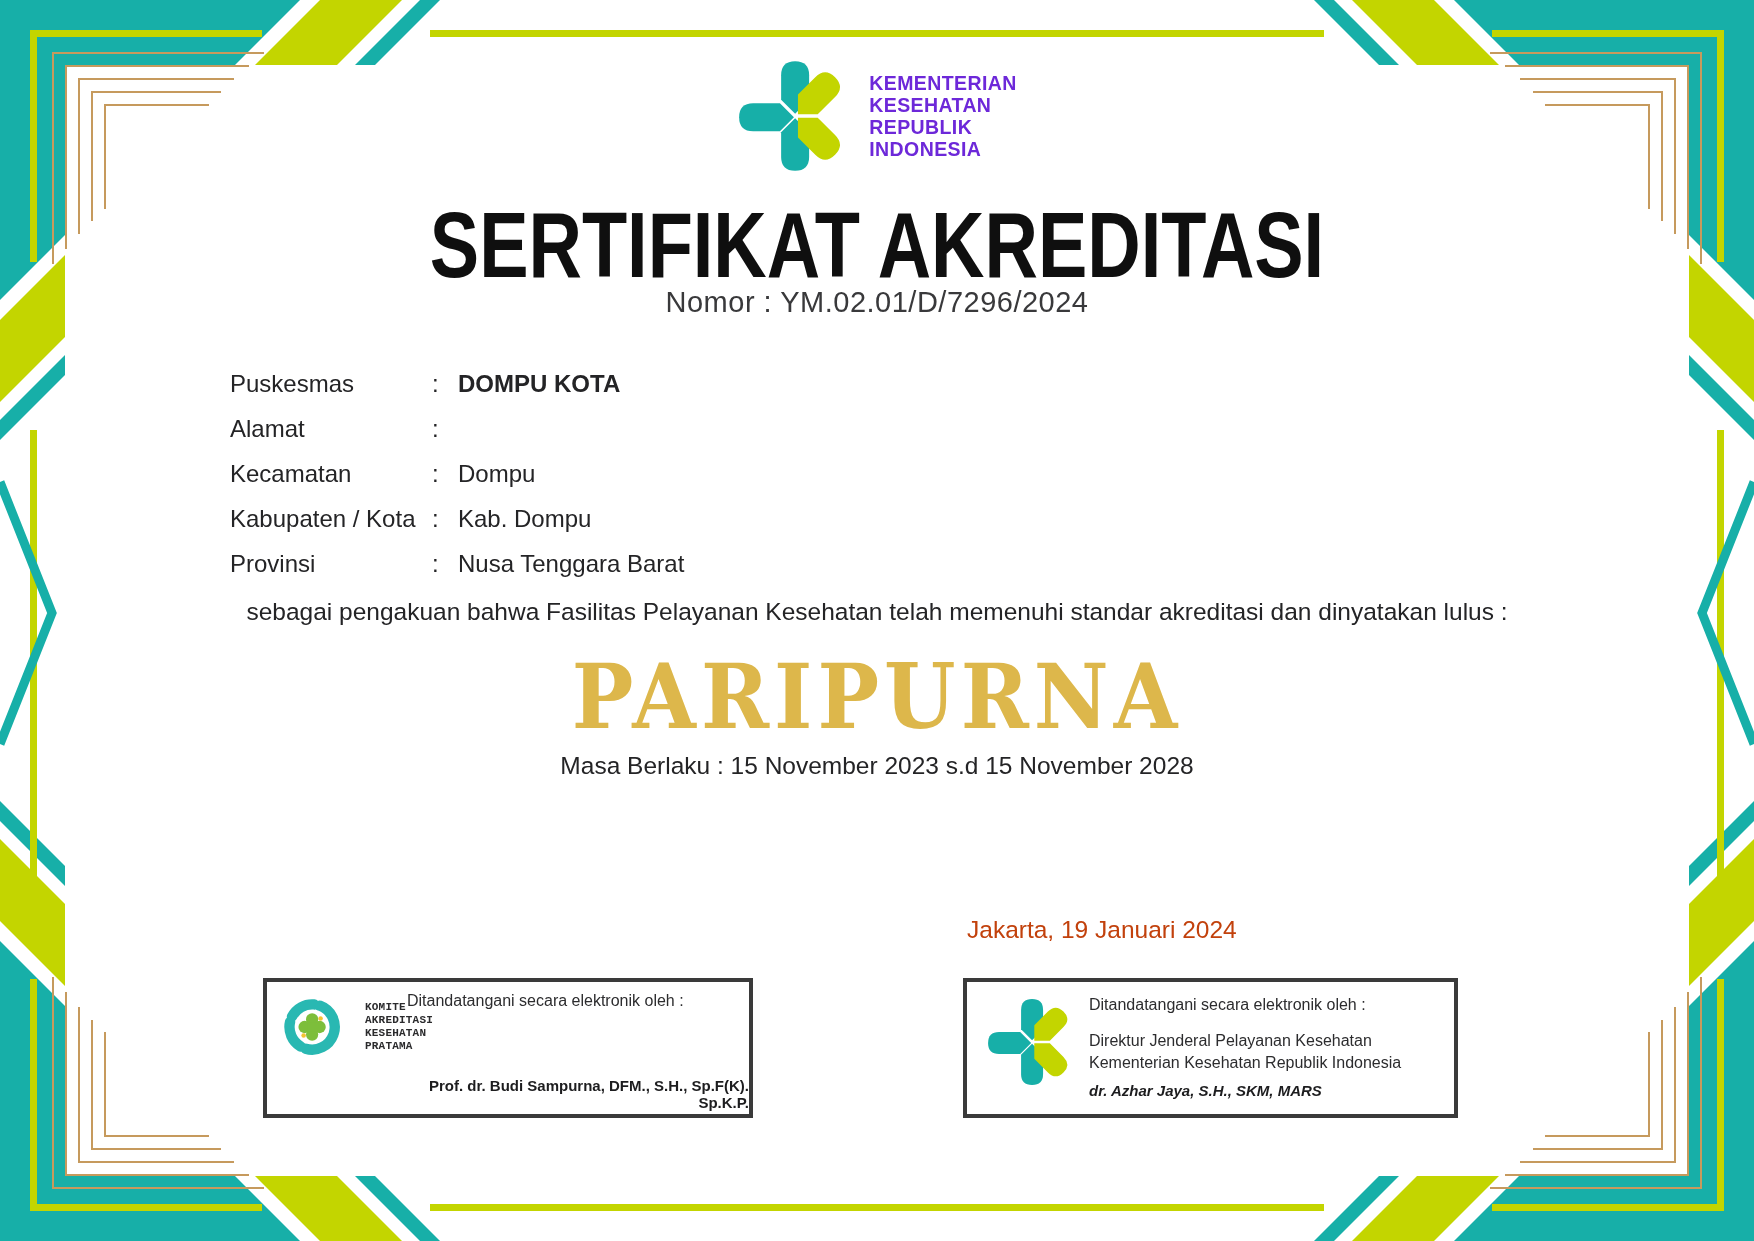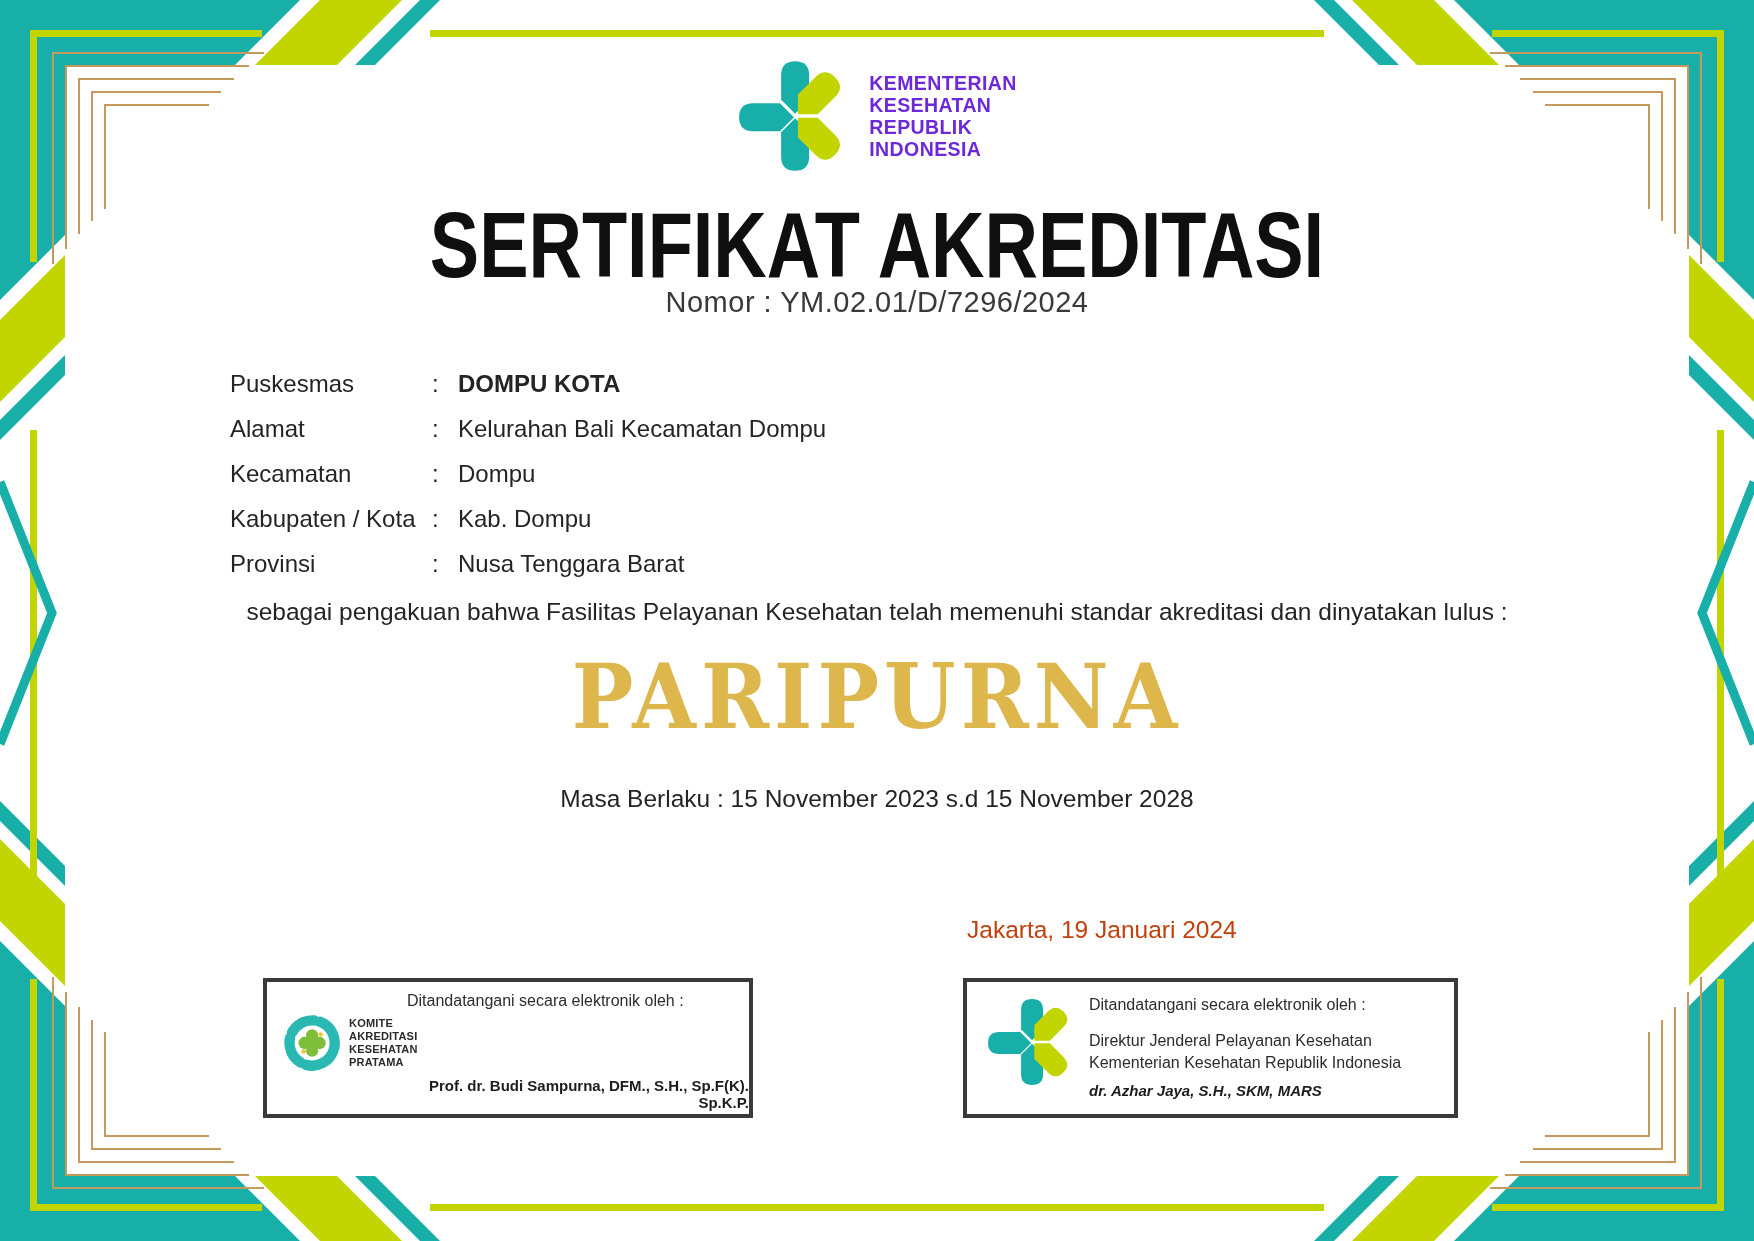--- a/index.html
+++ b/index.html
@@ -57,37 +57,37 @@
   .dcolon{width:26px;}
   .dvalue{}
   .dvalue.bold{font-weight:bold;}
   
   .statement{position:absolute;top:598px;left:0;width:100%;text-align:center;
     font-size:24.5px;color:#242426;}
   .grade{position:absolute;top:648px;left:0;width:100%;text-align:center;
     font-family:"DejaVu Serif",serif;font-weight:bold;font-size:82px;
     color:#DDB74B;letter-spacing:5px;transform:scaleY(1.1);}
   .validity{position:absolute;top:752px;left:0;width:100%;text-align:center;
-    font-size:24.5px;color:#242426;margin-top:33px;}
+    font-size:24.5px;color:#242426;}
   .placedate{position:absolute;top:916px;left:967px;font-size:24.5px;color:#c2410c;}
   
   .sigbox{position:absolute;top:978px;height:132px;background:#fff;
     border:4px solid #3a3a3a;}
   .sigbox.left{left:263px;width:482px;}
   .sigbox.right{left:963px;width:487px;}
   .sigbox .esign{position:absolute;font-size:16px;color:#2c2c2e;}
   .sigbox .role{position:absolute;font-size:16px;color:#2c2c2e;line-height:1.35;}
   .sigbox .sname{position:absolute;font-size:15px;font-weight:bold;color:#1d1d1f;text-align:right;}
   .sigbox.left .esign{left:140px;top:10px;}
   .sigbox.left .role{left:140px;top:40px;}
   .sigbox.left .sname{left:140px;top:95px;}
   .sigbox.right .esign{left:122px;top:14px;}
   .sigbox.right .role{left:122px;top:48px;}
   .sigbox.right .sname{left:122px;top:100px;font-style:italic;}
-  .kakp{position:absolute;left:14px;top:28px;display:flex;align-items:center;gap:2px;}
+  .kakp{position:absolute;left:14px;top:12px;display:flex;align-items:center;gap:18px;font-family:Liberation Mono, monospace;}
   .kakp .ktext{font-size:11px;font-weight:bold;color:#2b2b2d;line-height:1.18;
     white-space:pre-line;letter-spacing:0.2px;}
   .sigbox.right .clover{position:absolute;left:20px;top:16px;}
 </style>
 </head>
 <body>
 
 <div class="page">
 
   <div class="corner tl">
@@ -180,21 +180,20 @@
 
   <div class="details">
     <div class="drow">
       <span class="dlabel">Puskesmas</span>
       <span class="dcolon">:</span>
       <span class="dvalue bold">DOMPU KOTA</span>
     </div>
     <div class="drow">
       <span class="dlabel">Alamat</span>
       <span class="dcolon">:</span>
-      <span class="dvalue">Kelurahan Bali Kecamatan Dompu</span>
     </div>
     <div class="drow">
       <span class="dlabel">Kecamatan</span>
       <span class="dcolon">:</span>
       <span class="dvalue">Dompu</span>
     </div>
     <div class="drow">
       <span class="dlabel">Kabupaten / Kota</span>
       <span class="dcolon">:</span>
       <span class="dvalue">Kab. Dompu</span>

